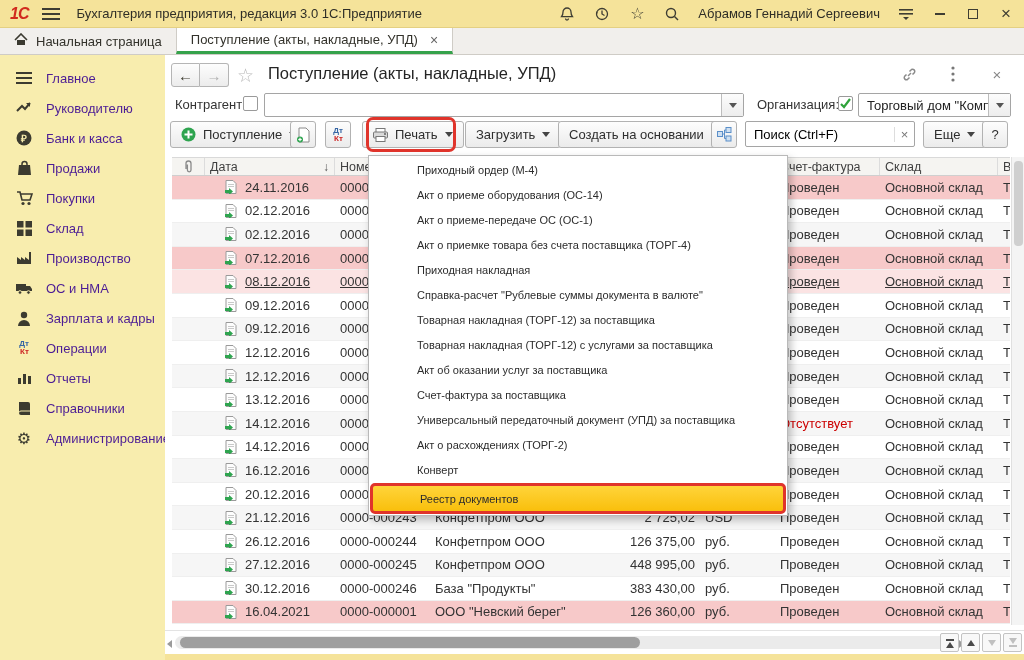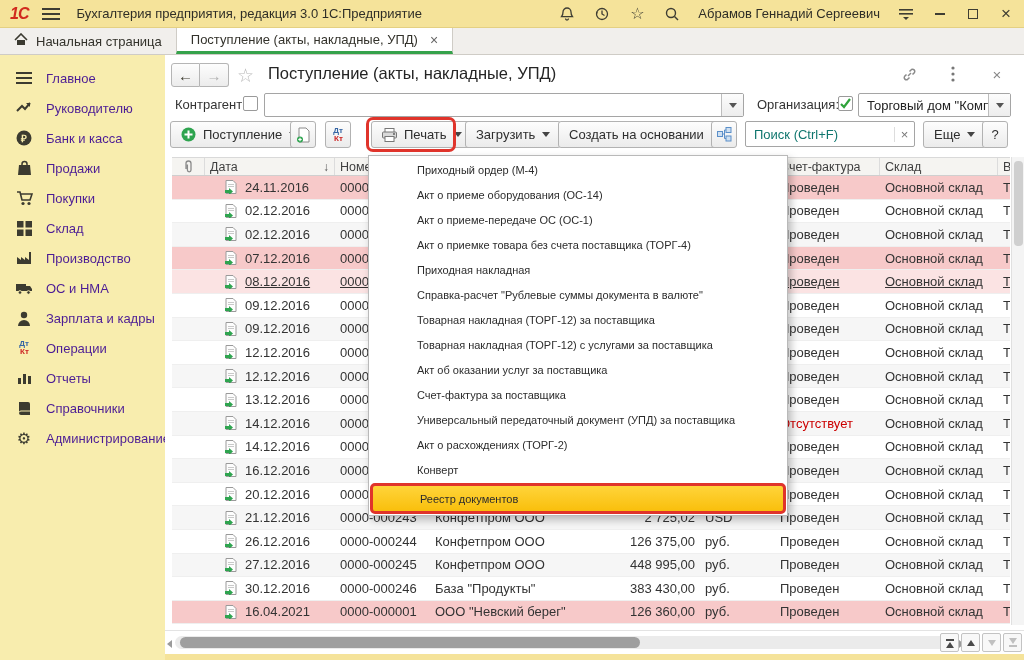--- a/index.html
+++ b/index.html
@@ -54,21 +54,21 @@
   .combo { position:absolute; top:0; height:24px; border:1px solid #a5a5a5; border-radius:2px; background:#fff; display:flex; align-items:center; }
   .combo .val { flex:1; padding:0 8px; font-size:13px; color:#222; white-space:nowrap; overflow:hidden; }
   .combo .dd { width:22px; height:100%; border-left:1px solid #bdbdbd; display:flex; align-items:center; justify-content:center; cursor:pointer; background:linear-gradient(#fcfcfc,#ededed); }
   .caret { width:0; height:0; border-left:4px solid transparent; border-right:4px solid transparent; border-top:5px solid #555; }
 
   .toolbar { position:absolute; left:0; top:66px; width:859px; height:30px; }
   .btn { position:absolute; top:0; height:27px; border:1px solid #b2b2b2; border-radius:3px; background:linear-gradient(#fdfdfd,#ebebeb); display:flex; align-items:center; gap:7px; padding:0 10px; font-size:13px; color:#2e2e2e; cursor:pointer; }
   .btn .caret { border-top-color:#444; }
   .iconbtn { justify-content:center; padding:0; }
   .searchbox { position:absolute; left:580px; top:0; width:170px; height:26px; border:1px solid #a5a5a5; border-radius:2px; background:#fff; display:flex; align-items:center; }
-  .searchbox .ph { flex:1; padding:0 8px; color:#0f766e; font-size:13px; white-space:nowrap; overflow:hidden; }
+  .searchbox .ph { flex:1; padding:0 8px; color:#000000; font-size:13px; white-space:nowrap; overflow:hidden; }
   .searchbox .clr { width:20px; text-align:center; color:#777; font-size:13px; border-left:1px solid #ddd; cursor:pointer; }
   .print-outline { position:absolute; left:201px; top:-4px; width:90px; height:35px; border:3px solid #e0342b; border-radius:7px; pointer-events:none; z-index:30; }
 
   
   .tablewrap { position:absolute; left:7px; top:102px; width:838px; height:468px; }
   .thead { display:flex; height:19px; background:#f5f4f1; border-top:1px solid #d9d9d9; border-bottom:1px solid #cfcfcf; font-size:12.5px; color:#3f3f3f; }
   .th { display:flex; align-items:center; padding:0 5px; border-right:1px solid #dcdcdc; overflow:hidden; white-space:nowrap; }
   .trow { display:flex; height:23.6px; border-bottom:1px solid #efefef; font-size:13px; cursor:pointer; background:#fff; }
   .trow.stripe { background:#f6f6f6; }
   .trow.pink { background:#f7c9c9; }
@@ -361,21 +361,21 @@
             <rect x="3.4" y="10.8" width="1.2" height="3.4" fill="#fff"></rect>
             <rect x="2.3" y="11.9" width="3.4" height="1.2" fill="#fff"></rect>
           </svg>
       </div>
       <div class="btn iconbtn" style="left:160px; width:26px;">
         <span class="dtkt">
             <span class="dt">Дт</span>
             <span class="kt">Кт</span>
           </span>
       </div>
-      <div class="btn" style="left:206px;text-align:right;">
+      <div class="btn" style="left:197px;text-align:right;">
         <svg width="15" height="14" viewBox="0 0 15 14">
             <rect x="3" y="0.5" width="9" height="4" fill="#fff" stroke="#777"></rect>
             <rect x="0.5" y="4" width="14" height="6" rx="1" fill="#d9d9d9" stroke="#777"></rect>
             <rect x="3" y="8.5" width="9" height="5" fill="#fff" stroke="#777"></rect>
             <circle cx="12" cy="6" r="0.9" fill="#555"></circle>
           </svg>
         <span>Печать</span>
         <span class="caret"></span>
       </div>
       <div class="btn" style="left:300px;text-align:center;">

